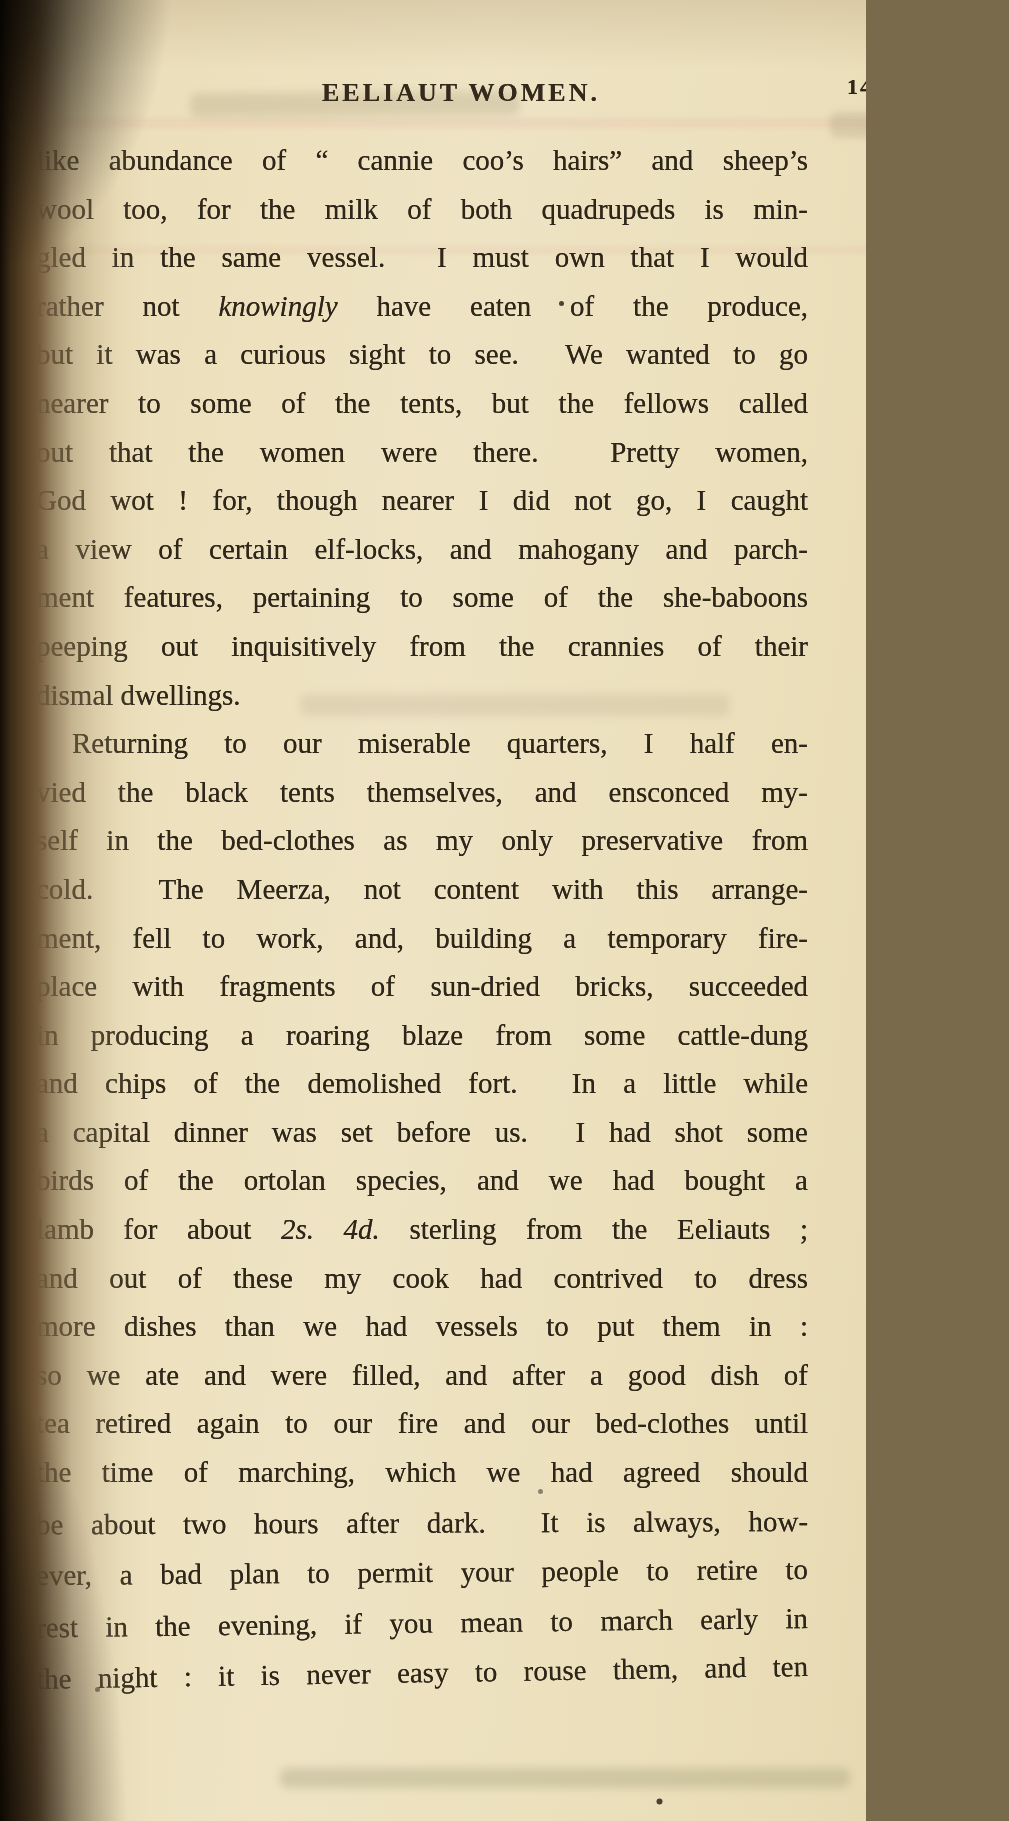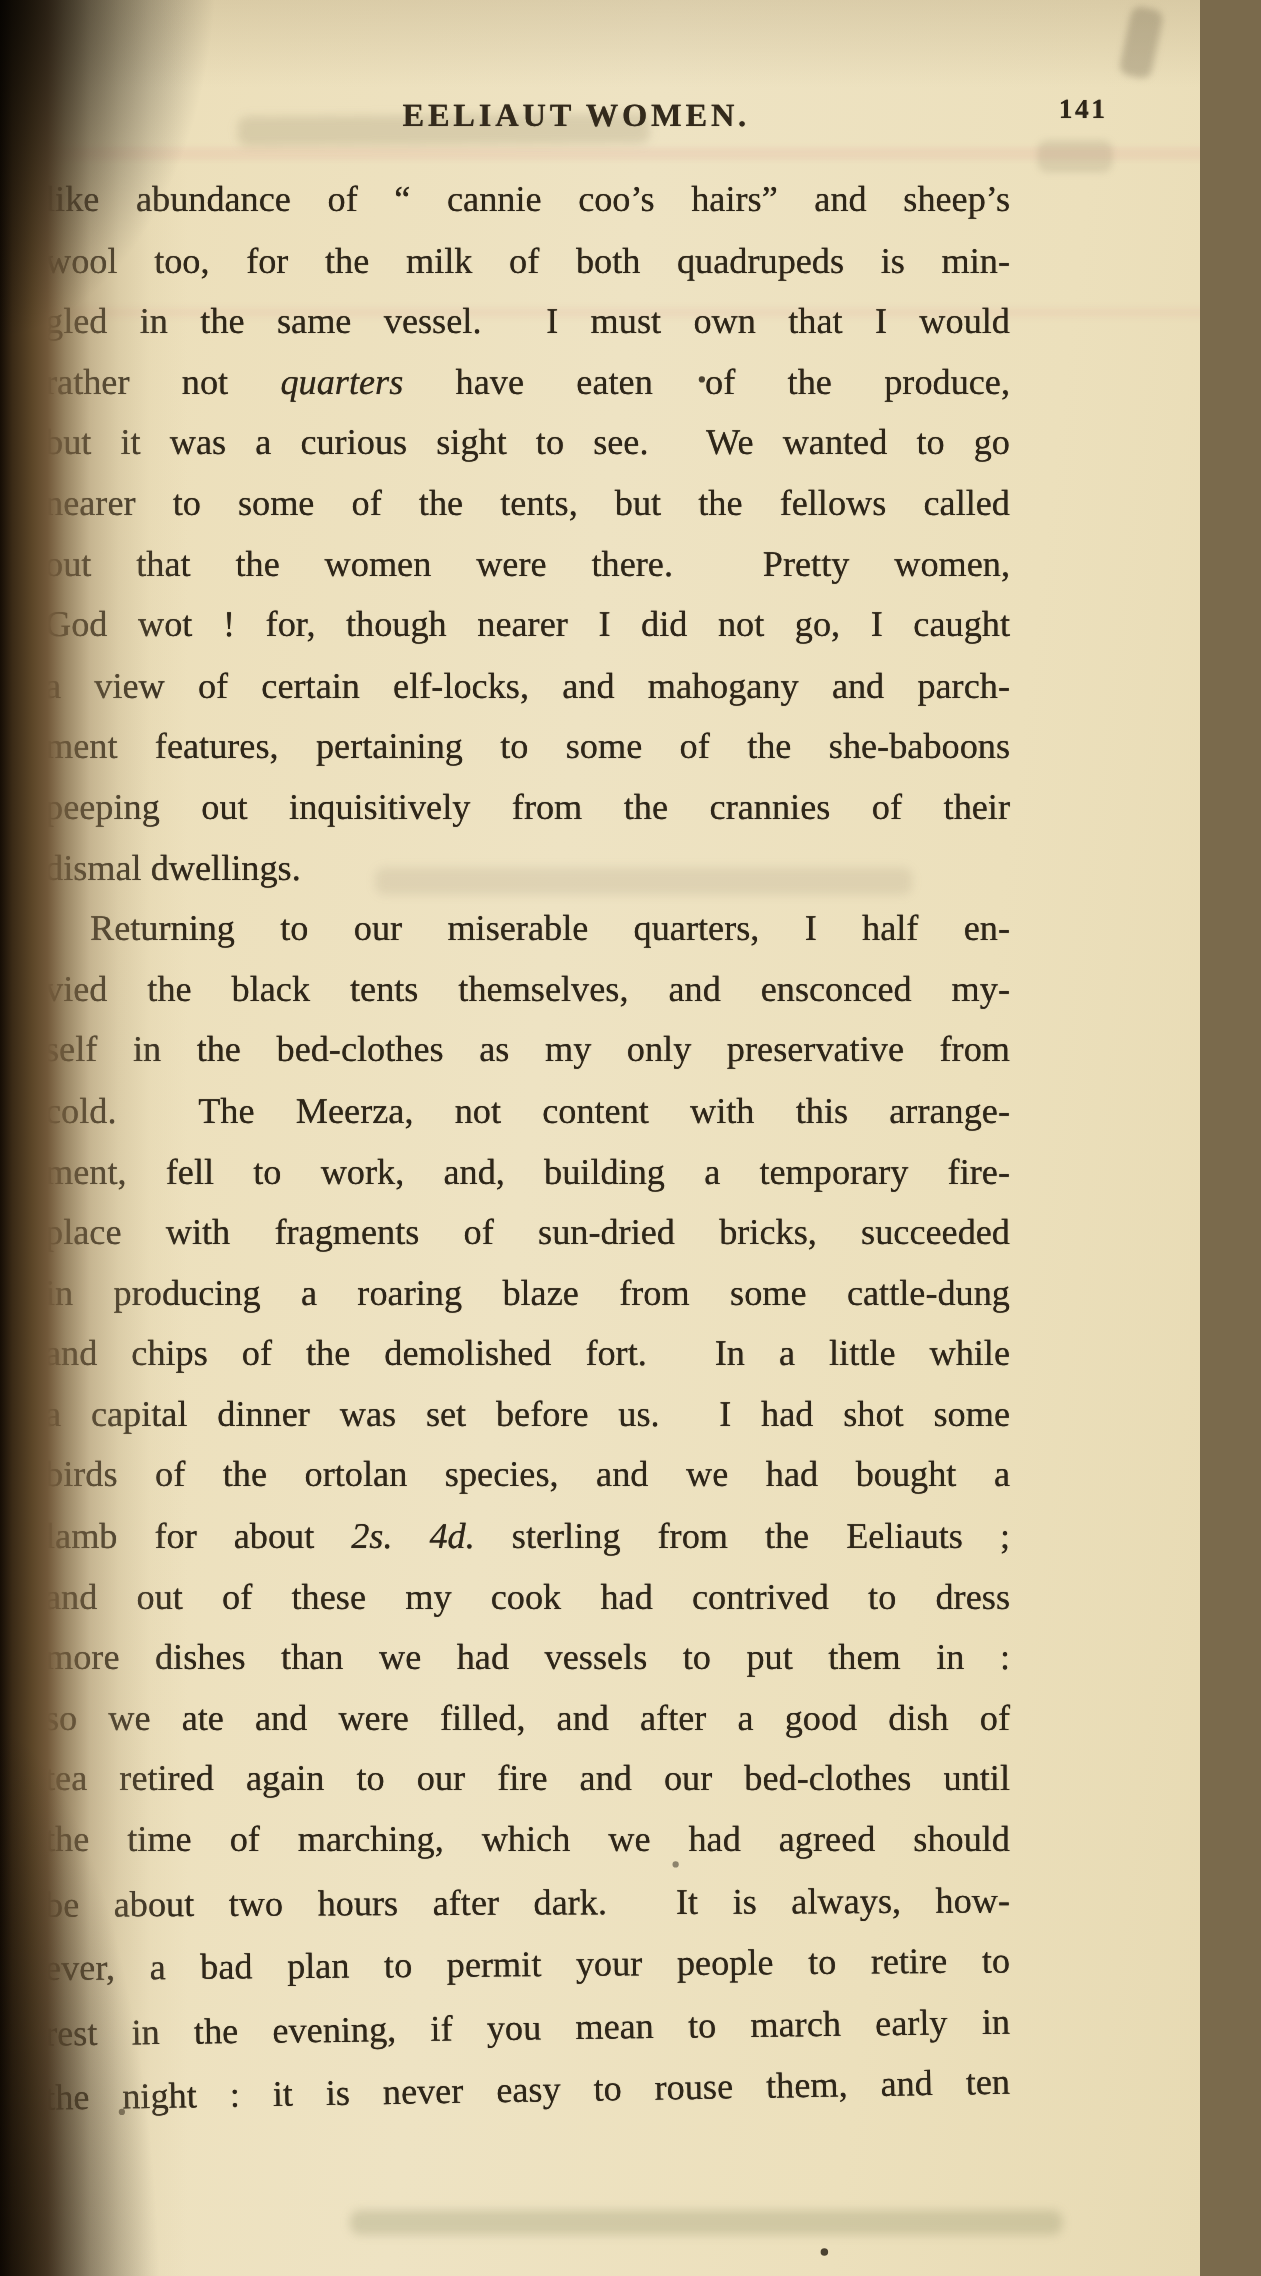--- a/index.html
+++ b/index.html
@@ -1,17 +1,17 @@
 <!DOCTYPE html>
 <html><head>
 <meta charset="utf-8">
 <style>
   html,body{margin:0;padding:0;background:#7a6a4c;}
   .page{
-    position:relative;width:960px;height:1821px;overflow:hidden;
+    position:relative;width:866px;height:1821px;overflow:hidden;
     font-family:"Liberation Serif","DejaVu Serif",serif;
     background:
       linear-gradient(180deg, rgba(170,150,110,.28) 0px, rgba(170,150,110,0) 70px),
       linear-gradient(97deg, #cdbd96 0%, #e3d6ae 4%, #ecdfba 10%, #eee3c3 45%, #ece0bc 75%, #e7dab3 100%);
   }
   
   .binding{
     position:absolute;left:0;top:0;bottom:0;width:150px;pointer-events:none;
     background:linear-gradient(90deg,
       #150d05 0px, #3a2a16 10px, #5c4628 26px, #72593a 38px,
@@ -79,21 +79,21 @@
 
   <div class="header">
     <span class="title">EELIAUT WOMEN.</span>
     <span class="pagenum">141</span>
   </div>
 
   <div class="text-block">
       <div class="line"><span>like abundance of “ cannie coo’s hairs” and sheep’s</span></div>
       <div class="line"><span>wool too, for the milk of both quadrupeds is min-</span></div>
       <div class="line"><span>gled in the same vessel.&nbsp; I must own that I would</span></div>
-      <div class="line"><span>rather not </span><span class="italic">quarters</span><span> have eaten of the produce,</span></div>
+      <div class="line"><span>rather not </span><span class="italic">knowingly</span><span> have eaten of the produce,</span></div>
       <div class="line"><span>but it was a curious sight to see.&nbsp; We wanted to go</span></div>
       <div class="line"><span>nearer to some of the tents, but the fellows called</span></div>
       <div class="line"><span>out that the women were there.&nbsp; Pretty women,</span></div>
       <div class="line"><span>God wot&nbsp;! for, though nearer I did not go, I caught</span></div>
       <div class="line"><span>a view of certain elf-locks, and mahogany and parch-</span></div>
       <div class="line"><span>ment features, pertaining to some of the she-baboons</span></div>
       <div class="line"><span>peeping out inquisitively from the crannies of their</span></div>
       <div class="line para-end"><span>dismal dwellings.</span></div>
       <div class="line indent"><span>Returning to our miserable quarters, I half en-</span></div>
       <div class="line"><span>vied the black tents themselves, and ensconced my-</span></div>

